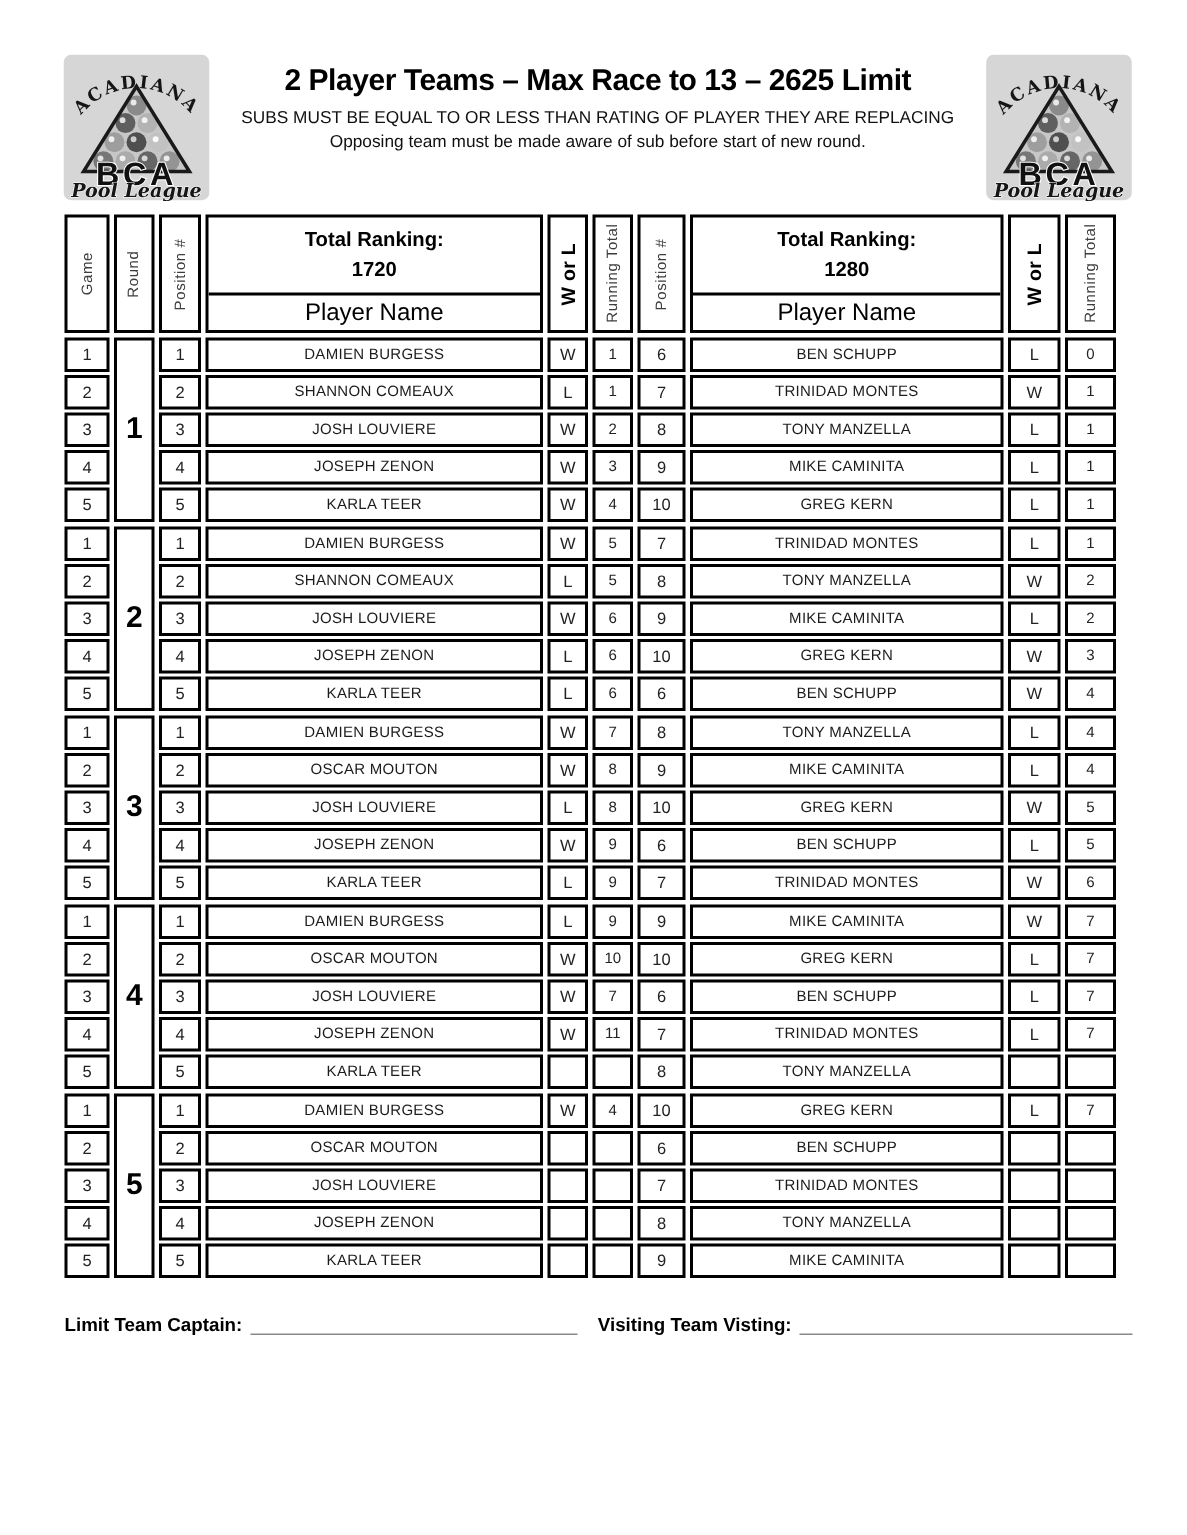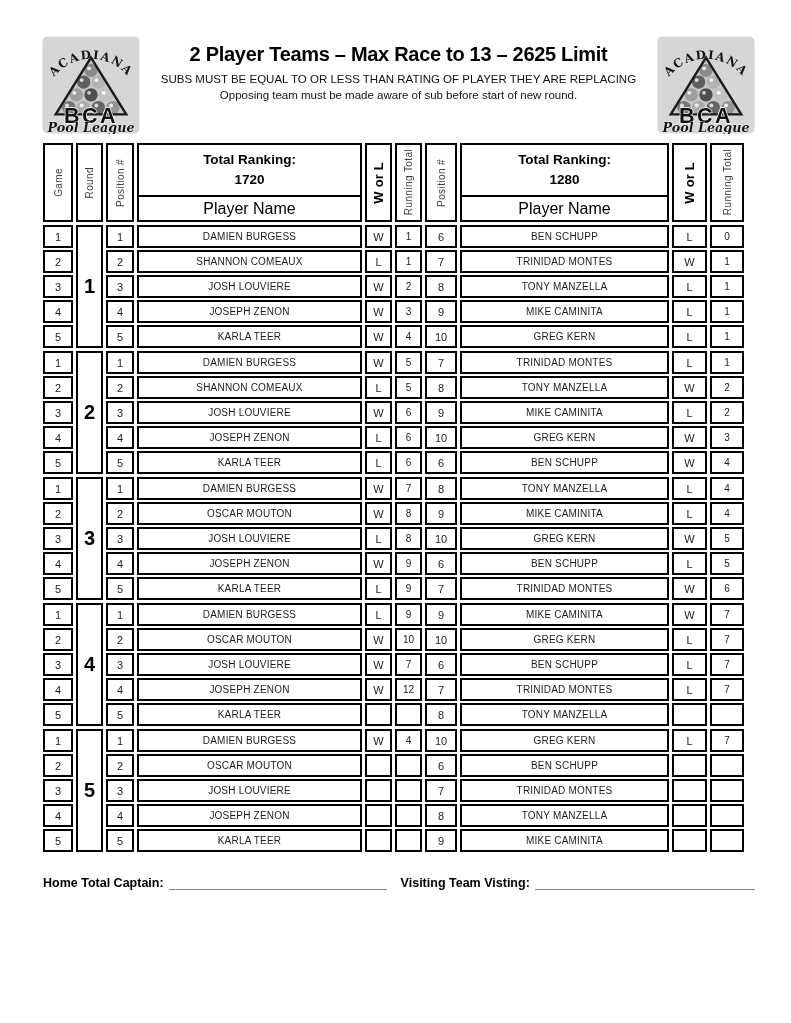--- a/index.html
+++ b/index.html
@@ -332,21 +332,21 @@
           <div class="cell wl-cell c5" style="grid-row: 3;">W</div>
           <div class="cell run-cell c6" style="grid-row: 3;">7</div>
           <div class="cell pos-cell c7" style="grid-row: 3;">6</div>
           <div class="cell player-cell c8" style="grid-row: 3;">BEN SCHUPP</div>
           <div class="cell wl-cell c9" style="grid-row: 3;">L</div>
           <div class="cell run-cell c10" style="grid-row: 3;">7</div>
           <div class="cell game-cell c1" style="grid-row: 4;">4</div>
           <div class="cell pos-cell c3" style="grid-row: 4;">4</div>
           <div class="cell player-cell c4" style="grid-row: 4;">JOSEPH ZENON</div>
           <div class="cell wl-cell c5" style="grid-row: 4;">W</div>
-          <div class="cell run-cell c6" style="grid-row: 4;">12</div>
+          <div class="cell run-cell c6" style="grid-row: 4;">11</div>
           <div class="cell pos-cell c7" style="grid-row: 4;">7</div>
           <div class="cell player-cell c8" style="grid-row: 4;">TRINIDAD MONTES</div>
           <div class="cell wl-cell c9" style="grid-row: 4;">L</div>
           <div class="cell run-cell c10" style="grid-row: 4;">7</div>
           <div class="cell game-cell c1" style="grid-row: 5;">5</div>
           <div class="cell pos-cell c3" style="grid-row: 5;">5</div>
           <div class="cell player-cell c4" style="grid-row: 5;">KARLA TEER</div>
           <div class="cell wl-cell c5" style="grid-row: 5;"></div>
           <div class="cell run-cell c6" style="grid-row: 5;"></div>
           <div class="cell pos-cell c7" style="grid-row: 5;">8</div>
@@ -399,19 +399,19 @@
           <div class="cell run-cell c6" style="grid-row: 5;"></div>
           <div class="cell pos-cell c7" style="grid-row: 5;">9</div>
           <div class="cell player-cell c8" style="grid-row: 5;">MIKE CAMINITA</div>
           <div class="cell wl-cell c9" style="grid-row: 5;"></div>
           <div class="cell run-cell c10" style="grid-row: 5;"></div>
         </div>
       </div>
   </main>
 
   <footer class="foot">
-    <span class="cap-label">Home Total Captain:</span>
+    <span class="cap-label">Limit Team Captain:</span>
     <span class="sigline sig1"></span>
     <span class="cap-label">Visiting Team Visting:</span>
     <span class="sigline sig2"></span>
   </footer>
 
 </div>
 
 </body></html>

